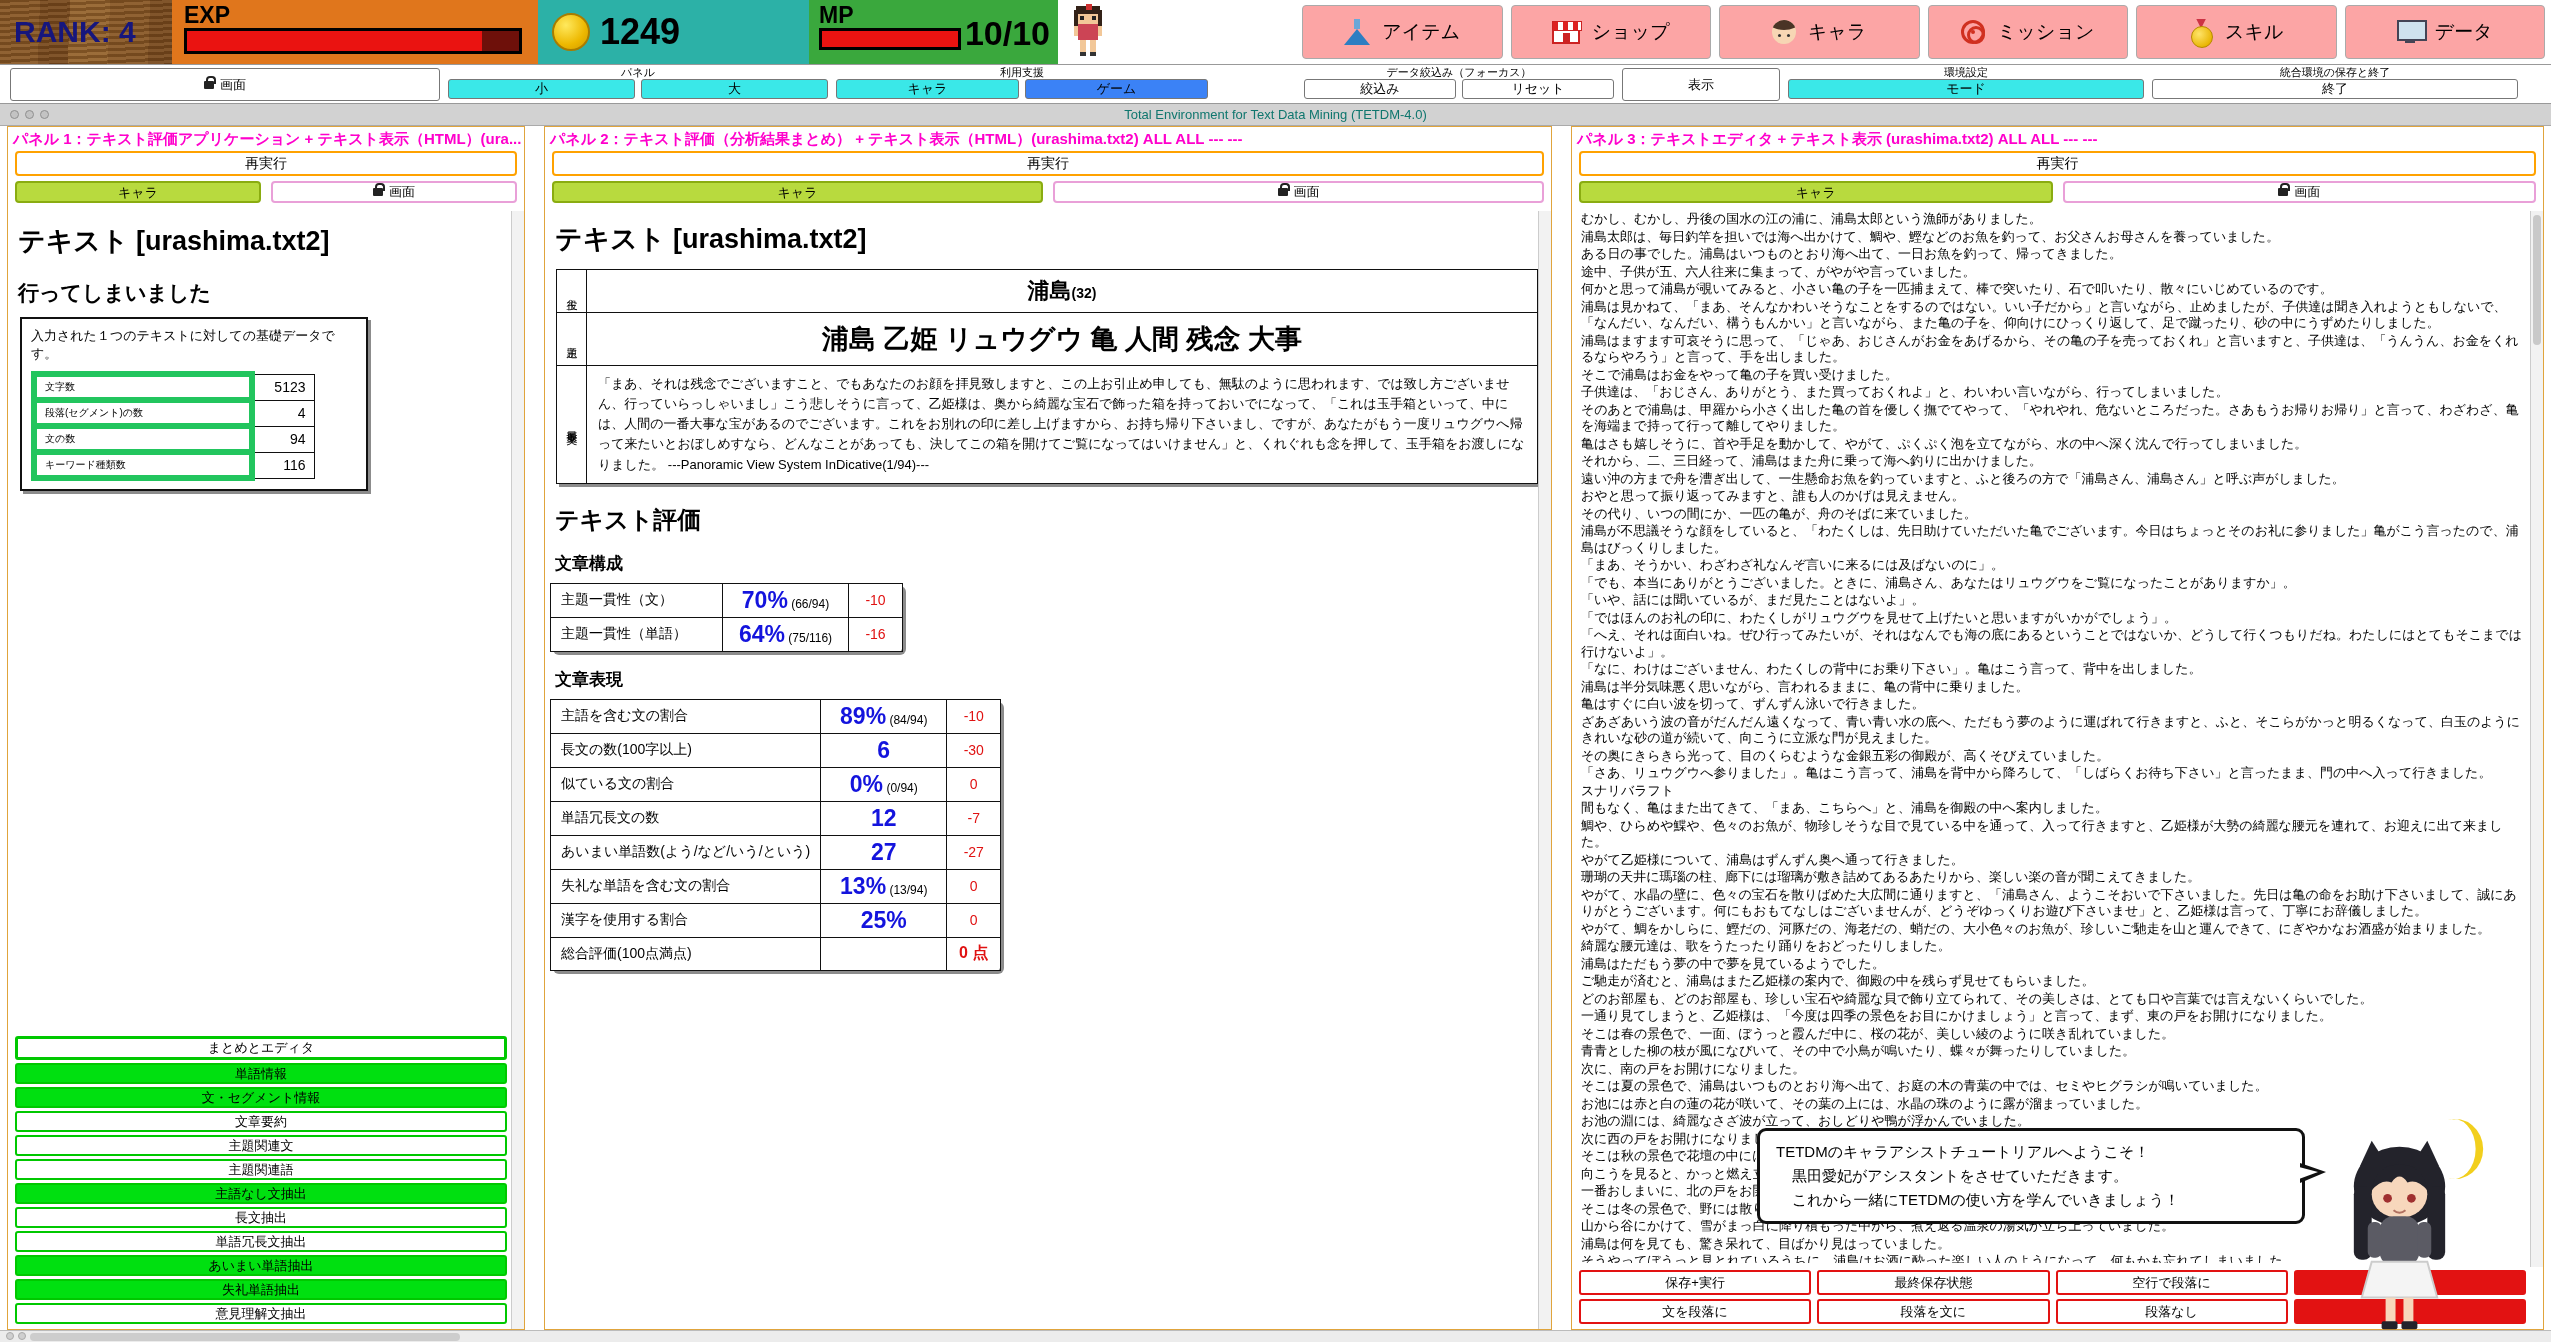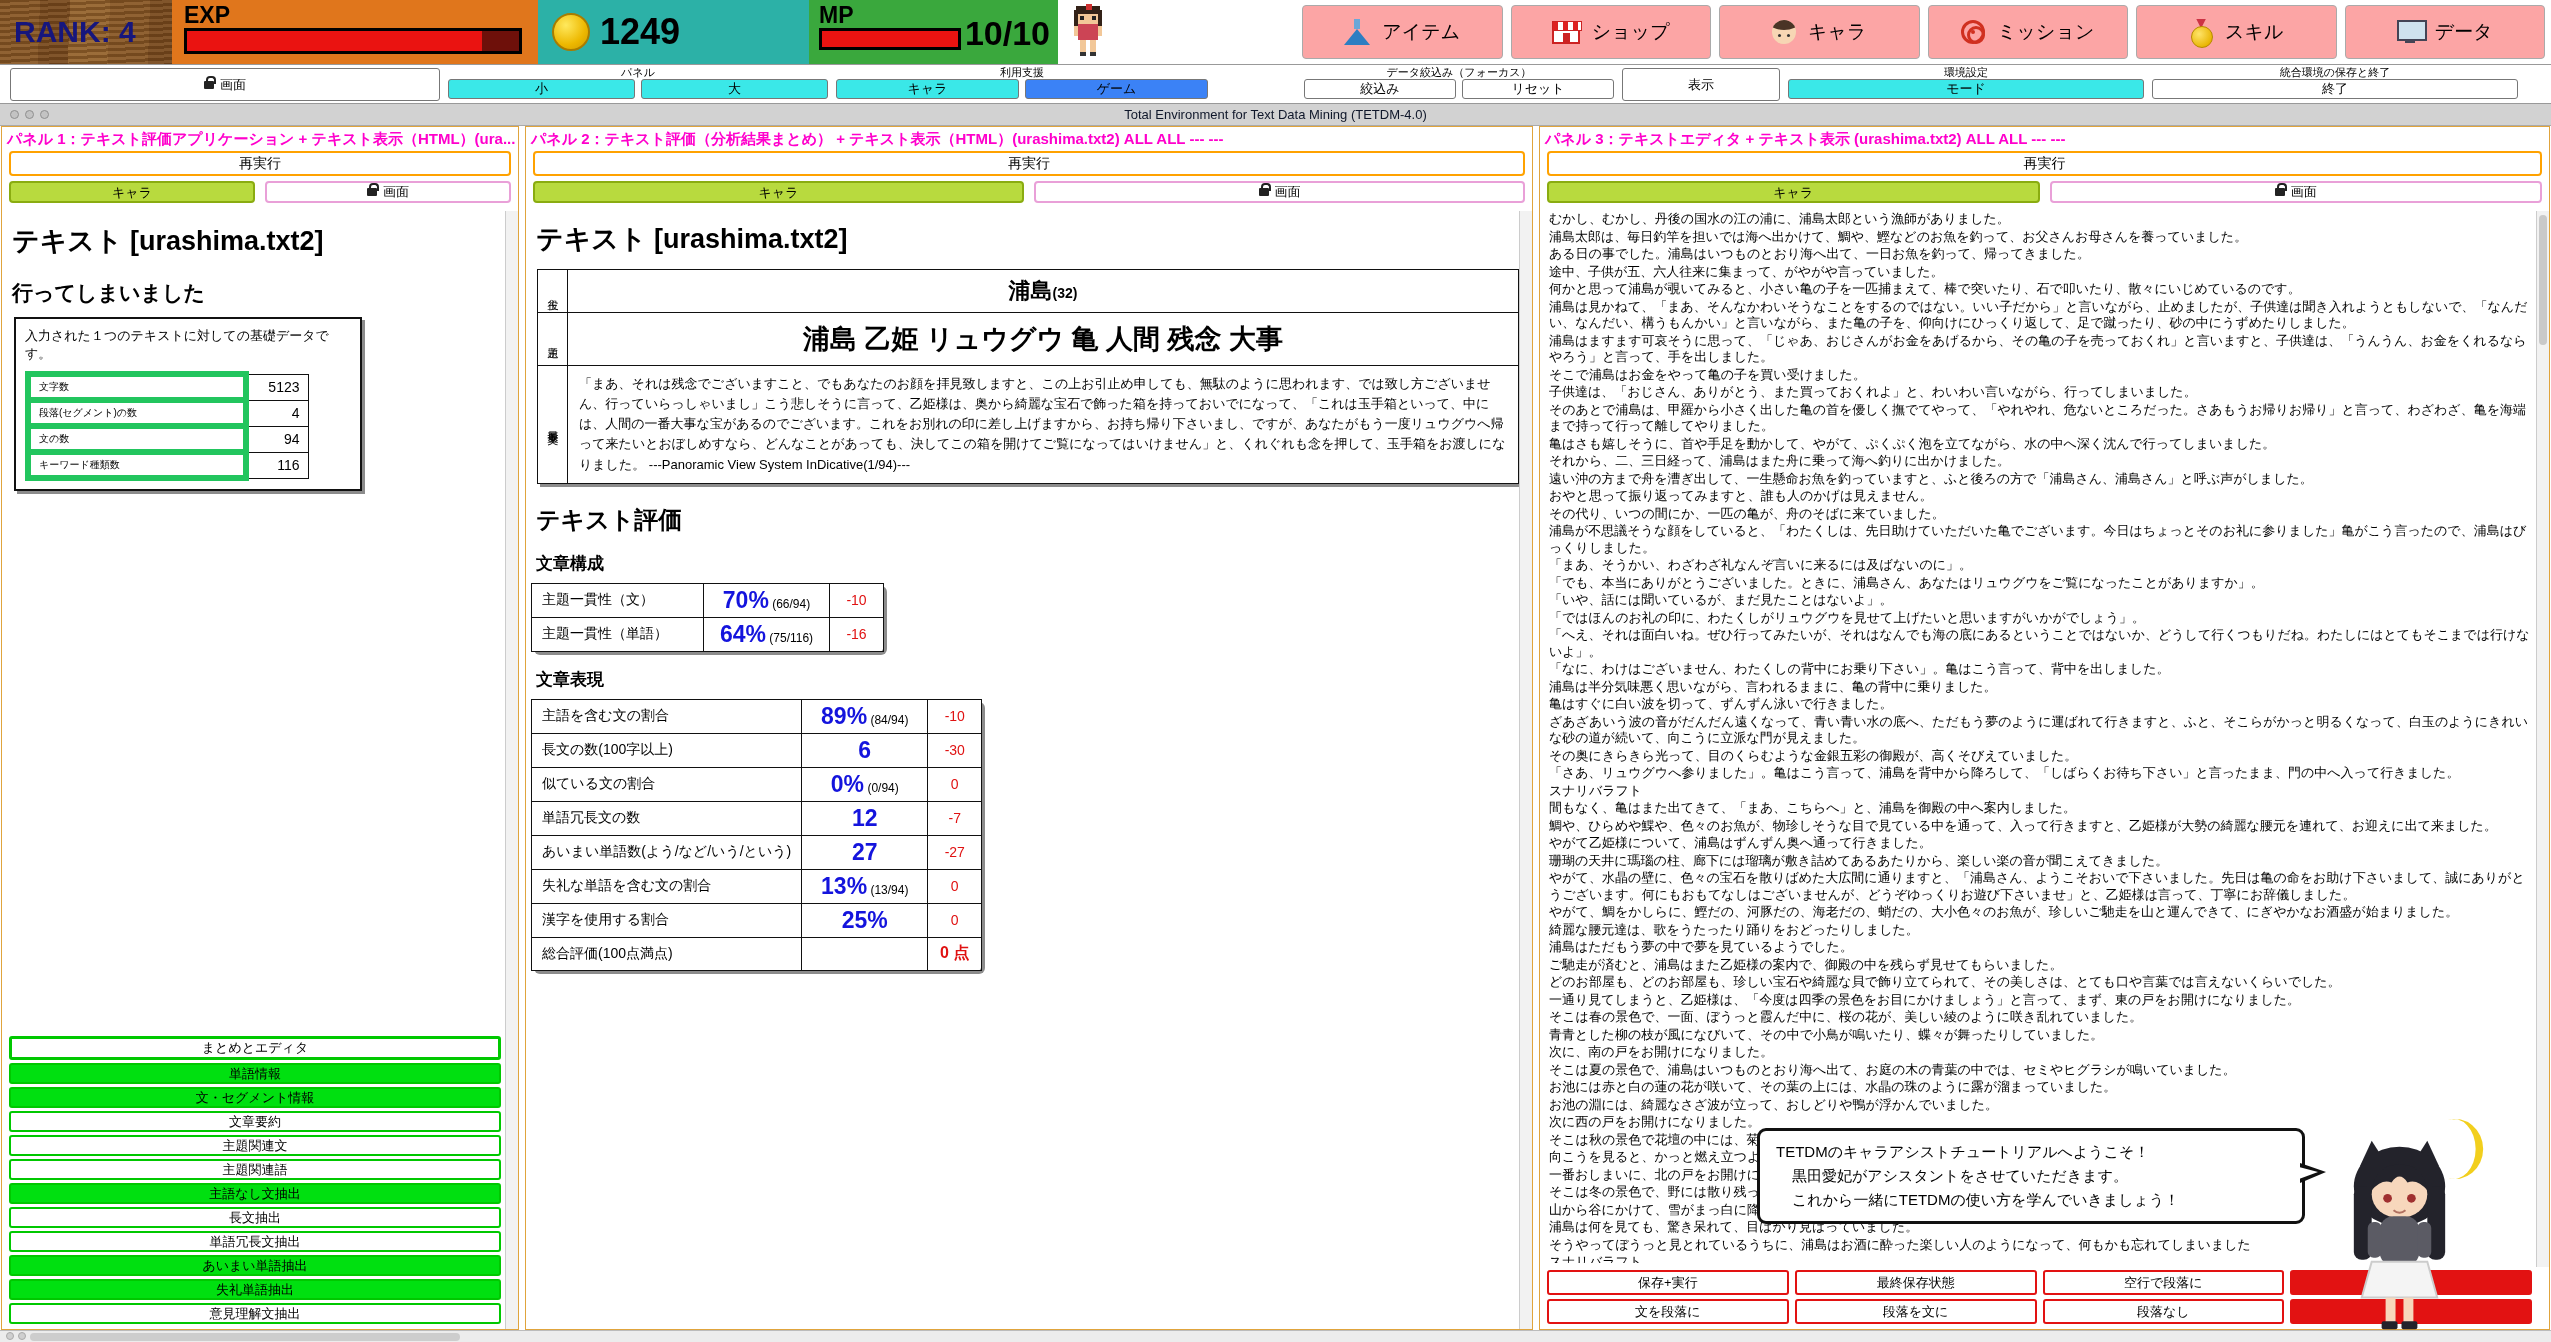--- a/index.html
+++ b/index.html
@@ -67,26 +67,26 @@
   .tb-btn.green{background:#3b82f6;}
   .tb-full{height:33px;margin:2px 0 3px;display:inline-flex;align-items:center;justify-content:center;gap:6px;}
   .tb-spacer{width:80px;}
 
   .lock-icon{display:inline-block;width:10px;height:8px;background:#222;position:relative;border-radius:1px;}
   .lock-icon::before{content:"";position:absolute;left:2px;top:-5px;width:6px;height:6px;
     border:2px solid #222;border-bottom:none;border-radius:4px 4px 0 0;}
 
   
   .titlebar{position:absolute;left:0;top:104px;width:2551px;height:22px;background:#d2d2d2;border-bottom:1px solid #aaa;}
-  .titlebar-text{text-align:center;font-size:13px;color:#0f172a;line-height:21px;}
+  .titlebar-text{text-align:center;font-size:13px;color:#0f766e;line-height:21px;}
   .win-dots{position:absolute;left:10px;top:6px;display:flex;gap:6px;}
   .win-dot{width:9px;height:9px;border-radius:50%;background:#c3c3c3;border:1px solid #909090;}
 
   
-  .panels{position:absolute;left:0;top:126px;width:2551px;height:1204px;display:flex;gap:6px;padding:0 1px;}
+  .panels{position:absolute;left:0;top:126px;width:2551px;height:1204px;display:flex;gap:19px;padding:0 7px;}
   .panel{position:relative;background:#fff;border:1px solid #e0a43c;height:100%;overflow:hidden;}
   .panel1{width:518px;}
   .panel2{width:1008px;}
   .panel3{flex:1;}
   .p-header{color:#ff00cc;font-size:15px;font-weight:bold;line-height:22px;padding:1px 5px;white-space:nowrap;overflow:hidden;}
   .rerun-btn{display:block;width:calc(100% - 14px);margin:0 7px;height:25px;background:#fff;border:2px solid #ffa200;border-radius:4px;font-size:14px;}
   .pbtn-row{display:flex;gap:10px;margin:5px 7px 0;}
   .chara-btn{flex:1;height:22px;background:#b8da3e;border:2px solid #8aac10;border-radius:4px;font-size:13px;}
   .screen-pbtn{flex:1;height:22px;background:#fff;border:2px solid #e9a0d8;border-radius:4px;font-size:13px;
     display:flex;align-items:center;justify-content:center;gap:6px;}

